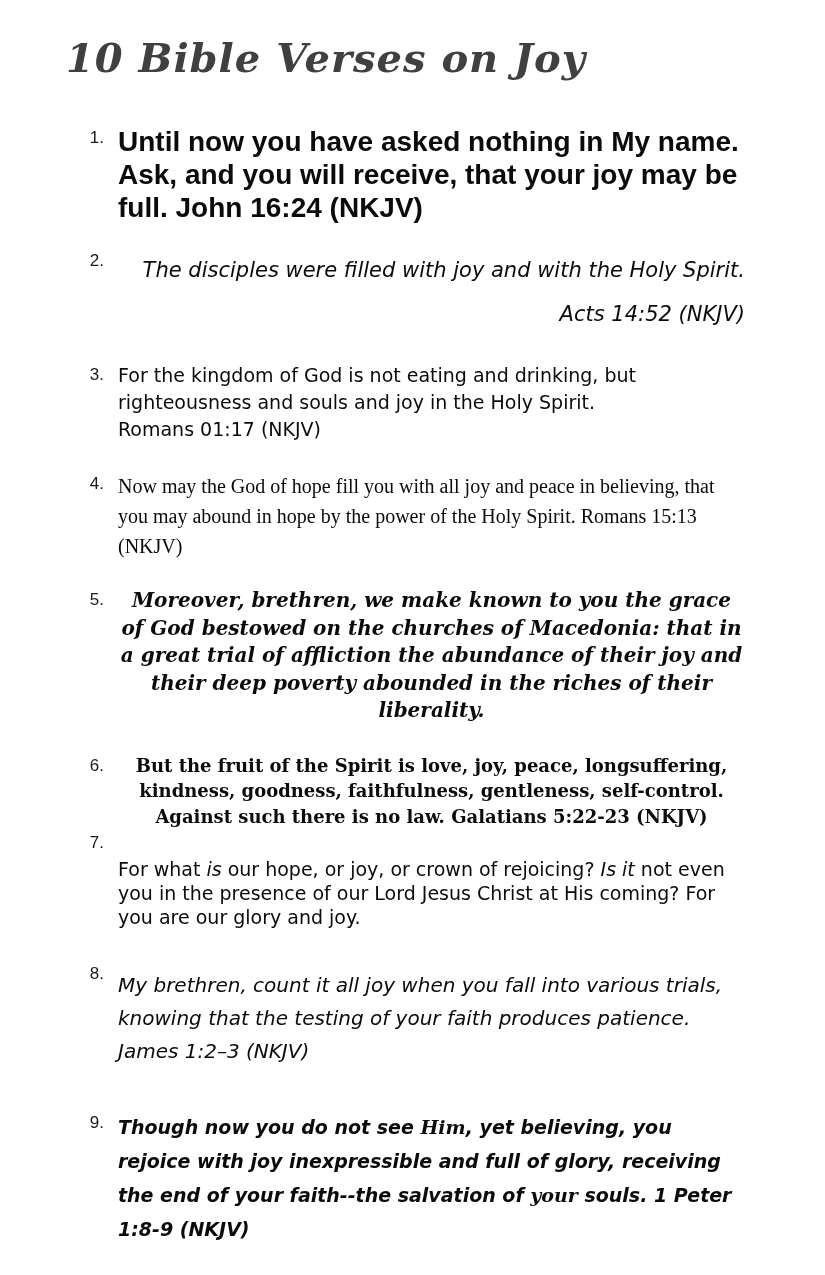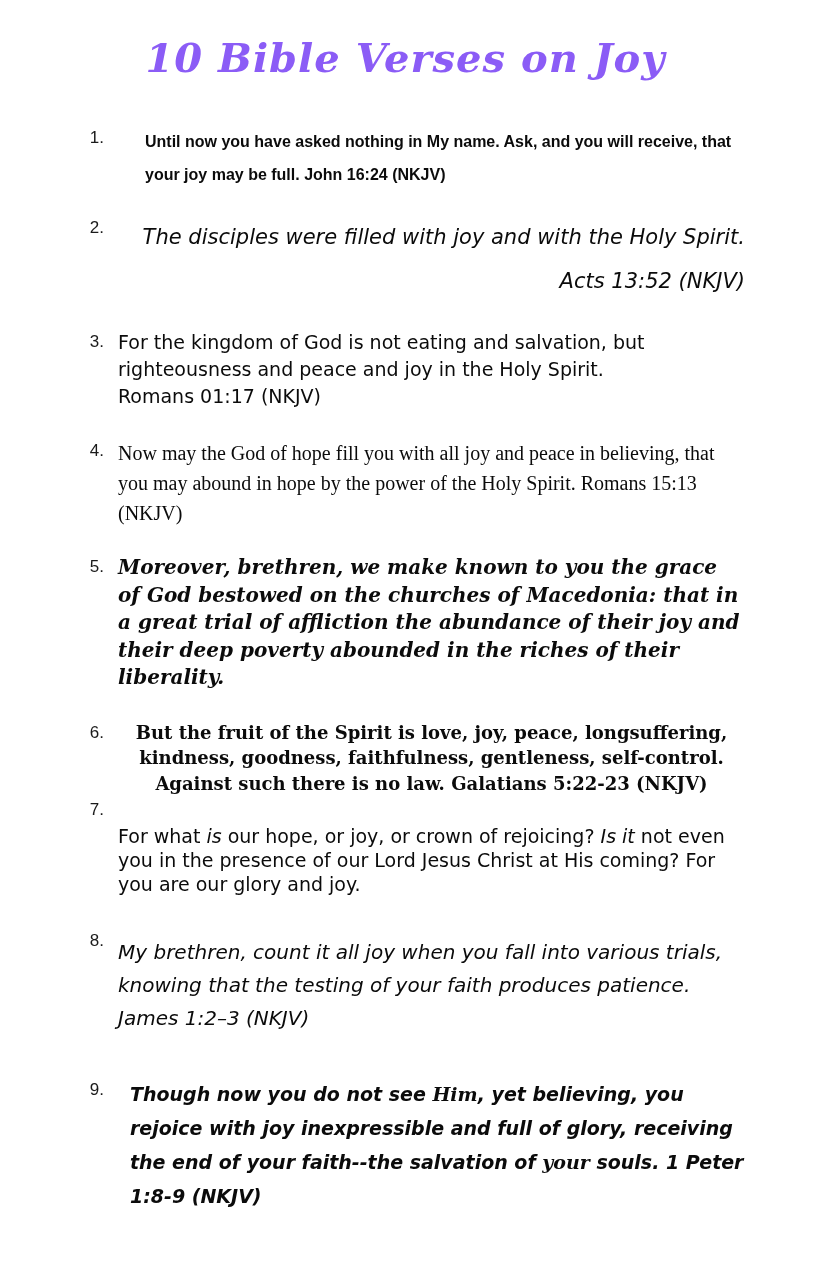--- a/index.html
+++ b/index.html
@@ -5,92 +5,91 @@
   html,body{margin:0;padding:0;background:#ffffff;}
   .page{
     width:825px;height:1275px;
     background:#ffffff;color:#000000;
     box-sizing:border-box;
     padding:28px 80px 0 66px;
     overflow:hidden;
     font-family:"Liberation Sans",sans-serif;
   }
   .title{
-    text-align:center;
     font-family:"DejaVu Serif",serif;
     font-weight:bold;font-style:italic;
     font-size:40px;
     letter-spacing:1px;
     margin:6px 0 44px 0;
-    color:#8b5cf6;
+    color:#404040;
   }
   ol.verse-list{list-style:none;margin:0;padding:0;}
   li.verse{
     display:grid;
     grid-template-columns:38px 1fr;
     column-gap:14px;
     align-items:start;
   }
   .num{
     text-align:right;
     font-family:"Liberation Sans",sans-serif;
     font-size:17px;
     color:#1a1a1a;
     padding-top:3px;
   }
   .content{color:#0b0b0b;}
 
   
-  .v1 .content{font-family:"Liberation Sans",sans-serif;font-weight:bold;font-size:16px;line-height:33px;margin-left:27px;}
+  .v1 .content{font-family:"Liberation Sans",sans-serif;font-weight:bold;font-size:28px;line-height:33px;}
   .v1{margin-bottom:24px;}
 
   .v2 .content{font-family:"DejaVu Sans",sans-serif;font-style:italic;font-size:21px;line-height:44px;text-align:right;}
   .v2{margin-bottom:26px;}
 
   .v3 .content{font-family:"DejaVu Sans",sans-serif;font-size:19px;line-height:27px;}
   .v3{margin-bottom:28px;}
 
   .v4 .content{font-family:"Liberation Serif",serif;font-size:20px;line-height:30px;}
   .v4{margin-bottom:26px;}
 
-  .v5 .content{font-family:"DejaVu Serif",serif;font-weight:bold;font-style:italic;font-size:20px;line-height:27.5px;}
+  .v5 .content{font-family:"DejaVu Serif",serif;font-weight:bold;font-style:italic;font-size:20px;line-height:27.5px;text-align:center;}
   .v5{margin-bottom:28px;}
 
   .v6 .content{font-family:"DejaVu Serif",serif;font-weight:bold;font-size:18px;line-height:25.5px;text-align:center;}
   .v6{margin-bottom:4px;}
 
   .v7 .content{font-family:"DejaVu Sans",sans-serif;font-size:19px;line-height:24px;padding-top:24px;}
   .v7 .num{padding-top:0;}
   .v7{margin-bottom:32px;}
   .v7 .em{font-style:italic;}
 
   .v8 .content{font-family:"DejaVu Sans",sans-serif;font-style:italic;font-size:20px;line-height:33px;margin-top:8px;}
   .v8{margin-bottom:42px;}
 
-  .v9 .content{font-family:"DejaVu Sans",sans-serif;font-weight:bold;font-style:italic;font-size:19px;line-height:34px;margin-left:12px;}
+  .v9 .content{font-family:"DejaVu Sans",sans-serif;font-weight:bold;font-style:italic;font-size:19px;line-height:34px;}
   .v9 .em{font-family:"DejaVu Serif",serif;}
   .v9{margin-bottom:32px;}
 </style>
 </head>
 <body>
 
 <div class="page">
   <h1 class="title">10 Bible Verses on Joy</h1>
   <ol class="verse-list">
       <li class="verse v1">
         <span class="num">1.</span>
         <div class="content"><span>Until now you have asked nothing in My name. Ask, and you will receive, that your joy may be full. John 16:24 (NKJV)</span></div>
       </li>
       <li class="verse v2">
         <span class="num">2.</span>
-        <div class="content"><span>The disciples were filled with joy and with the Holy Spirit.</span><br><span>Acts 13:52 (NKJV)</span></div>
+        <div class="content"><span>The disciples were filled with joy and with the Holy Spirit.</span><br><span>Acts 14:52 (NKJV)</span></div>
       </li>
       <li class="verse v3">
         <span class="num">3.</span>
-        <div class="content"><span>For the kingdom of God is not eating and salvation, but righteousness and peace and joy in the Holy Spirit.</span><br><span>Romans 01:17 (NKJV)</span></div>
+        <div class="content"><span>For the kingdom of God is not eating and drinking, but righteousness and souls and joy in the Holy Spirit.</span><br><span>Romans 01:17 (NKJV)</span></div>
       </li>
       <li class="verse v4">
         <span class="num">4.</span>
         <div class="content"><span>Now may the God of hope fill you with all joy and peace in believing, that you may abound in hope by the power of the Holy Spirit. Romans 15:13 (NKJV)</span></div>
       </li>
       <li class="verse v5">
         <span class="num">5.</span>
         <div class="content"><span>Moreover, brethren, we make known to you the grace of God bestowed on the churches of Macedonia: that in a great trial of affliction the abundance of their joy and their deep poverty abounded in the riches of their liberality.</span><br></div>
       </li>
       <li class="verse v6">

